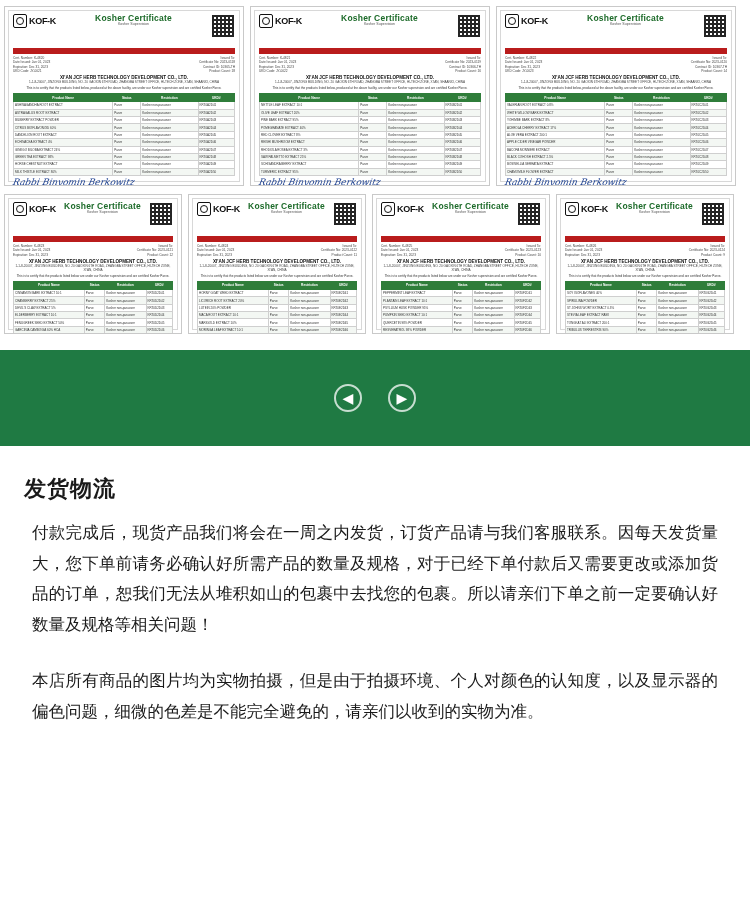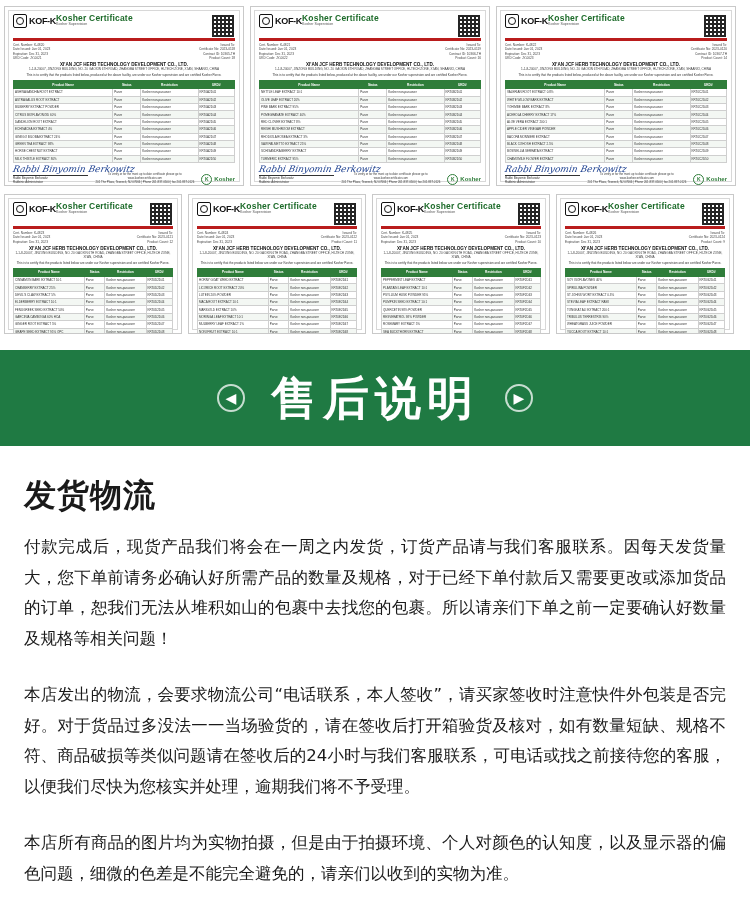--- a/index.html
+++ b/index.html
@@ -48,22 +48,22 @@
     padding: 3px 4px;
     display: flex;
     flex-direction: column;
   }
 
   
   .cert-head {
     display: flex;
     align-items: flex-start;
     justify-content: space-between;
-    border-bottom: 3px solid #b91c1c;
-    padding-bottom: 0;
+    border-bottom: 6px solid #b91c1c;
+    padding-bottom: 10px;
   }
   .cert-logo {
     display: flex;
     align-items: center;
     gap: 2px;
     flex: none;
   }
   .kof-mark {
     width: 12px;
     height: 12px;
@@ -82,21 +82,21 @@
     border-radius: 50%;
   }
   .kof-text {
     font-size: 9px;
     font-weight: bold;
     letter-spacing: -0.3px;
     color: #111;
     line-height: 1;
   }
   .cert-title-box {
-    text-align: left;
+    text-align: center;
     flex: 1;
   }
   .cert-title {
     font-size: 8.5px;
     font-weight: bold;
     color: #1d6b2a;
     letter-spacing: 0.2px;
     line-height: 1.1;
   }
   .cert-sub {
@@ -266,32 +266,32 @@
     font-family: "DejaVu Sans", "Liberation Sans", sans-serif;
   }
 
   
   .content {
     padding: 28px 24px 10px 24px;
   }
   .section { margin-bottom: 26px; }
   .section:last-child { margin-bottom: 6px; }
   .section-title {
-    font-size: 32px;
+    font-size: 22px;
     font-weight: bold;
     color: #1a1a1a;
     margin: 0 0 14px 0;
     letter-spacing: 1px;
     font-family: "DejaVu Sans", "Liberation Sans", sans-serif;
   }
   .section-body {
     font-size: 16.5px;
     line-height: 1.85;
     color: #1a1a1a;
-    margin: 0;
+    margin: 8px;
     text-align: justify;
     font-family: "DejaVu Sans", "Liberation Sans", sans-serif;
   }
 </style>
 </head>
 <body>
 
 <div class="page">
 
   <div class="cert-gallery">
@@ -996,33 +996,31 @@
                 </tr>
               </tbody>
             </table>
           </div>
         </div>
       </div>
   </div>
 
   <div class="banner">
     <div class="banner-arrow">◀</div>
-    <div class="banner-title">售后说明</div>
     <div class="banner-arrow">▶</div>
   </div>
 
   <div class="content">
 
     <div class="section">
       <h2 class="section-title">发货物流</h2>
       <p class="section-body">付款完成后，现货产品我们将会在一周之内发货，订货产品请与我们客服联系。因每天发货量大，您下单前请务必确认好所需产品的数量及规格，对于已经下单付款后又需要更改或添加货品的订单，恕我们无法从堆积如山的包裹中去找您的包裹。所以请亲们下单之前一定要确认好数量及规格等相关问题！</p>
     </div>
 
     <div class="section">
-      <p class="section-body">本店发出的物流，会要求物流公司“电话联系，本人签收”，请买家签收时注意快件外包装是否完好。对于货品过多没法一一当场验货的，请在签收后打开箱验货及核对，如有数量短缺、规格不符、商品破损等类似问题请在签收后的24小时与我们客服联系，可电话或找之前接待您的客服，以便我们尽快为您核实并处理，逾期我们将不予受理。</p>
     </div>
 
     <div class="section">
       <p class="section-body">本店所有商品的图片均为实物拍摄，但是由于拍摄环境、个人对颜色的认知度，以及显示器的偏色问题，细微的色差是不能完全避免的，请亲们以收到的实物为准。</p>
     </div>
 
   </div>
 
 </div>
 

